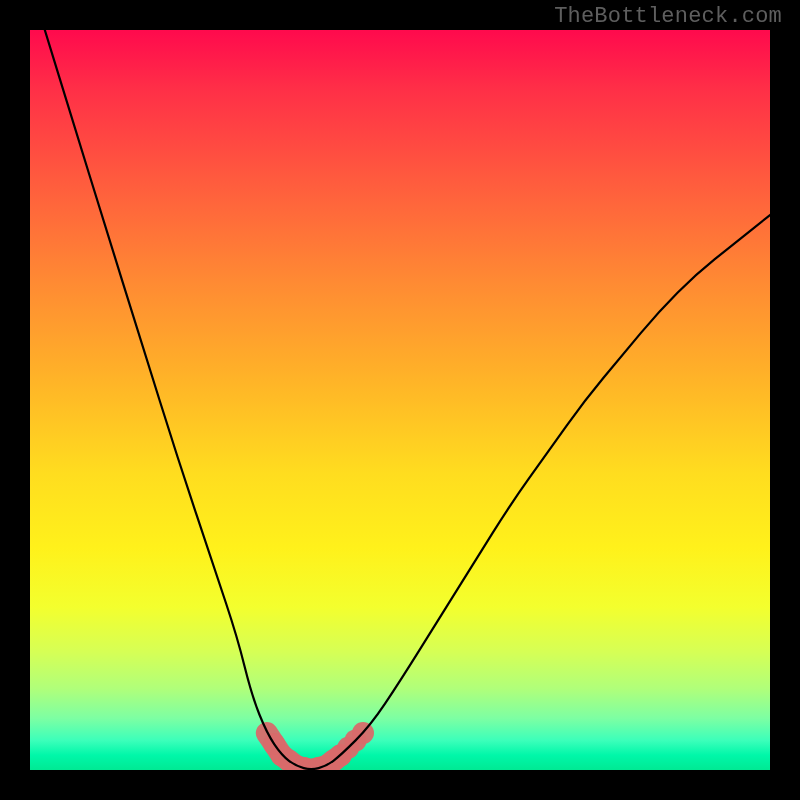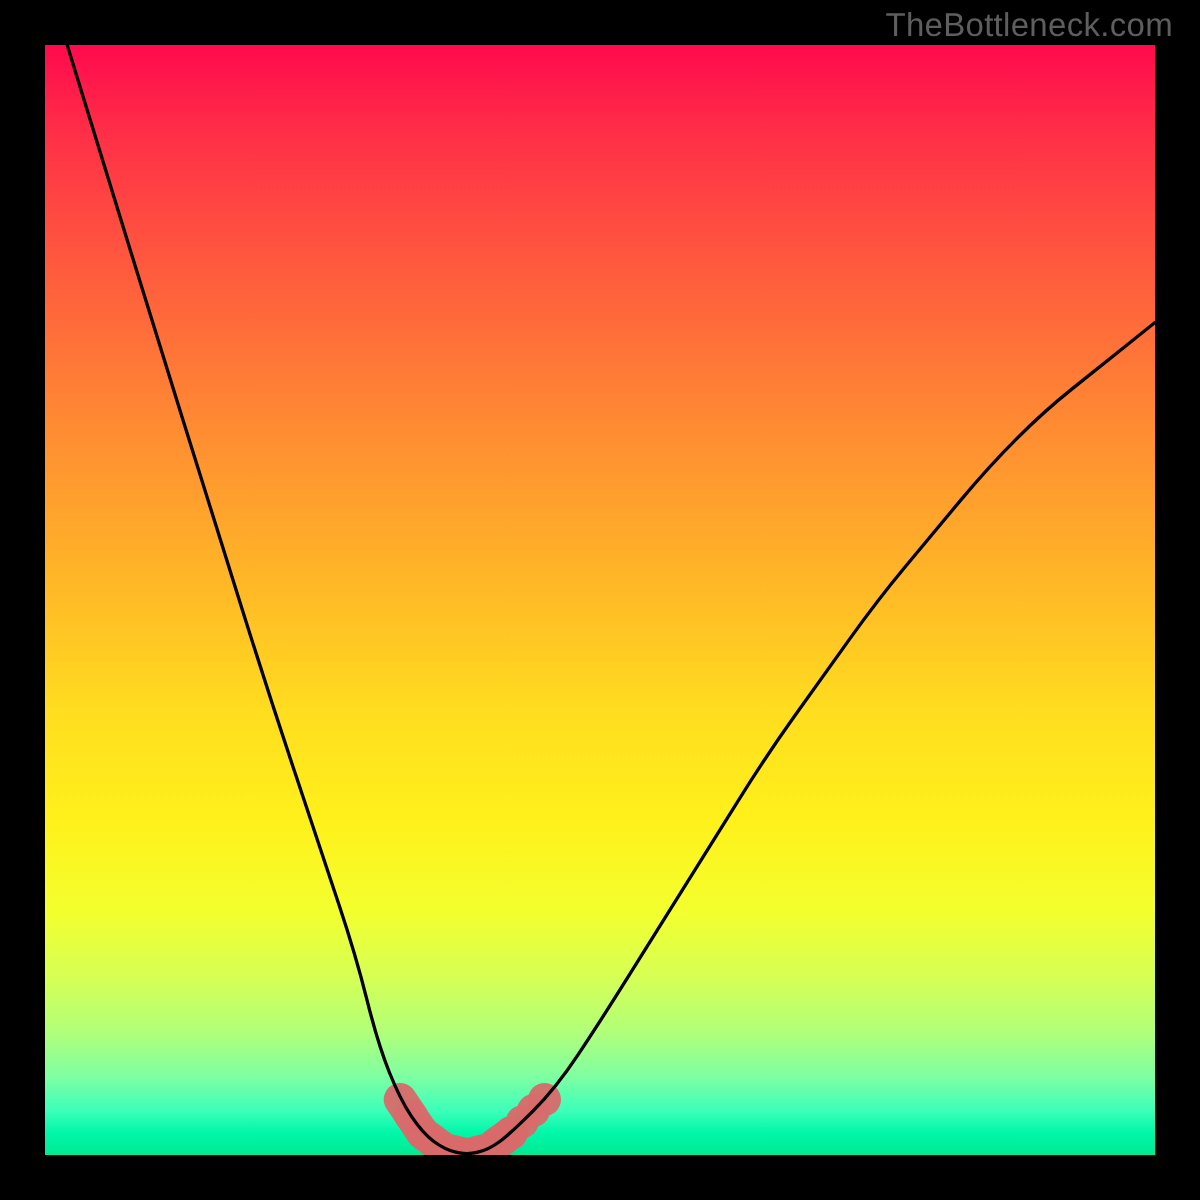--- a/index.html
+++ b/index.html
@@ -9,20 +9,21 @@
     height: 800px;
     background: #000000;
     font-family: Arial, Helvetica, sans-serif;
     overflow: hidden;
   }
   .frame {
     position: relative;
     width: 800px;
     height: 576px;
     background: #000000;
+    font-family: Liberation Mono, monospace;
   }
   .watermark {
     position: absolute;
     top: 4px;
     right: 18px;
     color: #5e5e5e;
     font-size: 22px;
     font-weight: 500;
     letter-spacing: 0.2px;
     z-index: 5;

